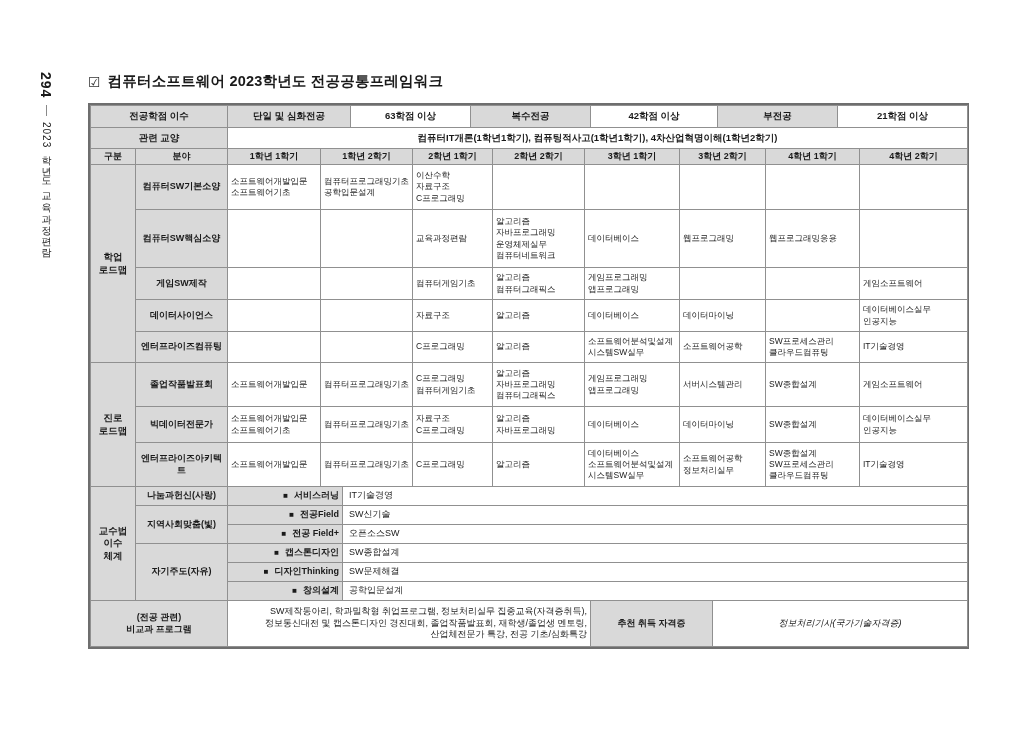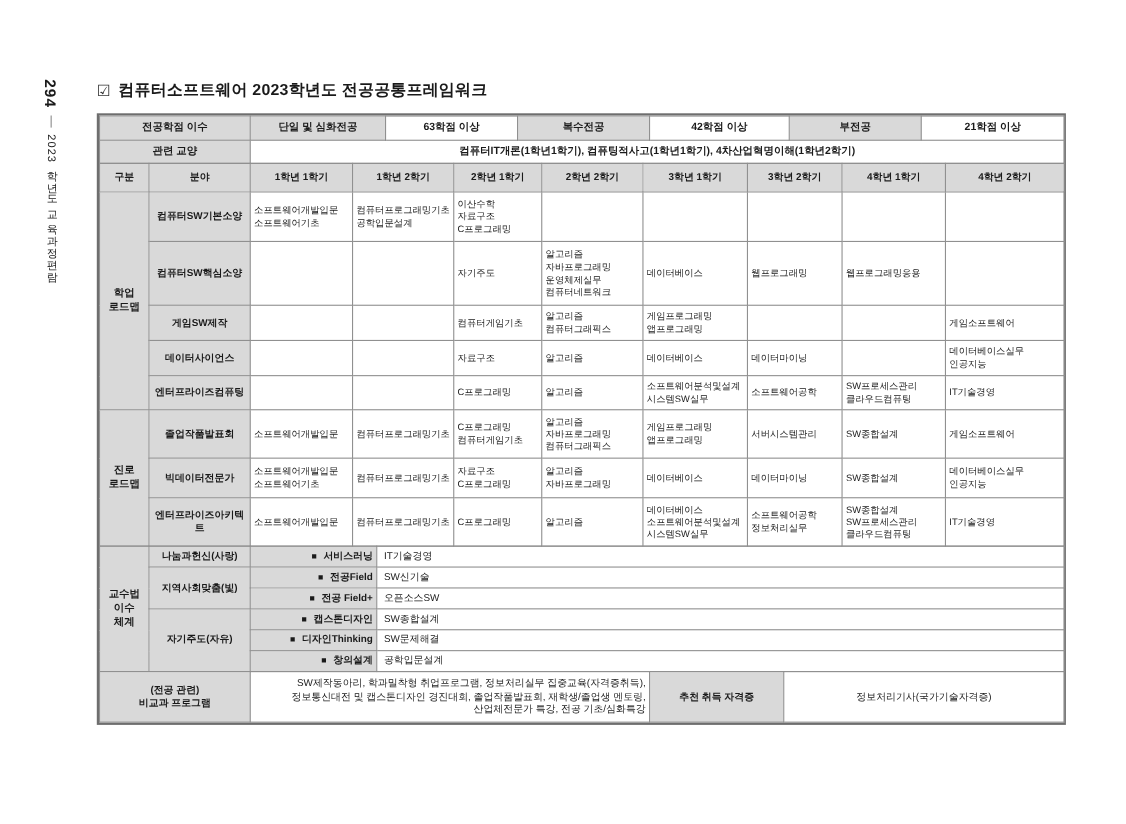--- a/index.html
+++ b/index.html
@@ -35,21 +35,21 @@
   .pre{white-space:pre-line;}
   .info td{font-size:9.5px;}
   .hdr th{font-size:9px;font-weight:bold;background:#d9d9d9;text-align:center;}
   .group{font-weight:bold;text-align:center;font-size:9.5px;}
   .field{font-weight:bold;text-align:center;font-size:9px;margin-left:36px;}
   .course{font-size:8.5px;text-align:left;padding:2px 3px;}
   .teach-label{font-weight:bold;text-align:right;padding-left:8px;}
   .teach-val{text-align:left;padding-left:6px;}
   .sq{display:inline-block;margin-right:6px;font-size:8px;vertical-align:0.5px;}
   .programs{text-align:right;font-size:9px;}
-  .cert-val{text-align:center;font-size:9px;}
+  .cert-val{text-align:center;font-size:9px;font-style:italic;}
 </style>
 </head>
 <body>
 
 <div class="edge">
   <span class="edge-num">294</span>
   <span class="edge-div"></span>
   <span class="edge-cap">2023학년도 교육과정편람</span>
 </div>
 
@@ -94,21 +94,21 @@
         <col style="width:93px">
         <col style="width:92px">
       <col style="width:80px">
         <col style="width:92px">
         <col style="width:95px">
         <col style="width:86px">
       <col style="width:94px">
         <col style="width:108px">
     </colgroup>
     <tbody>
-        <tr class="hdr" style="height:26px">
+        <tr class="hdr" style="height:16px">
       <th>구분</th>
       <th>분야</th>
       <th>1학년 1학기</th>
       <th>1학년 2학기</th>
       <th>2학년 1학기</th>
       <th>2학년 2학기</th>
       <th>3학년 1학기</th>
       <th>3학년 2학기</th>
       <th>4학년 1학기</th>
       <th>4학년 2학기</th>
@@ -127,21 +127,21 @@
       <td class="course pre"></td>
       <td class="course pre"></td>
       <td class="course pre"></td>
       <td class="course pre"></td>
       <td class="course pre"></td>
     </tr>
     <tr style="height:58px">
       <td class="gray field">컴퓨터SW핵심소양</td>
       <td class="course pre"></td>
       <td class="course pre"></td>
-      <td class="course pre">자기주도</td>
+      <td class="course pre">교육과정편람</td>
       <td class="course pre">알고리즘
 자바프로그래밍
 운영체제실무
 컴퓨터네트워크</td>
       <td class="course pre">데이터베이스</td>
       <td class="course pre">웹프로그래밍</td>
       <td class="course pre">웹프로그래밍응용</td>
       <td class="course pre"></td>
     </tr>
     <tr style="height:32px">

